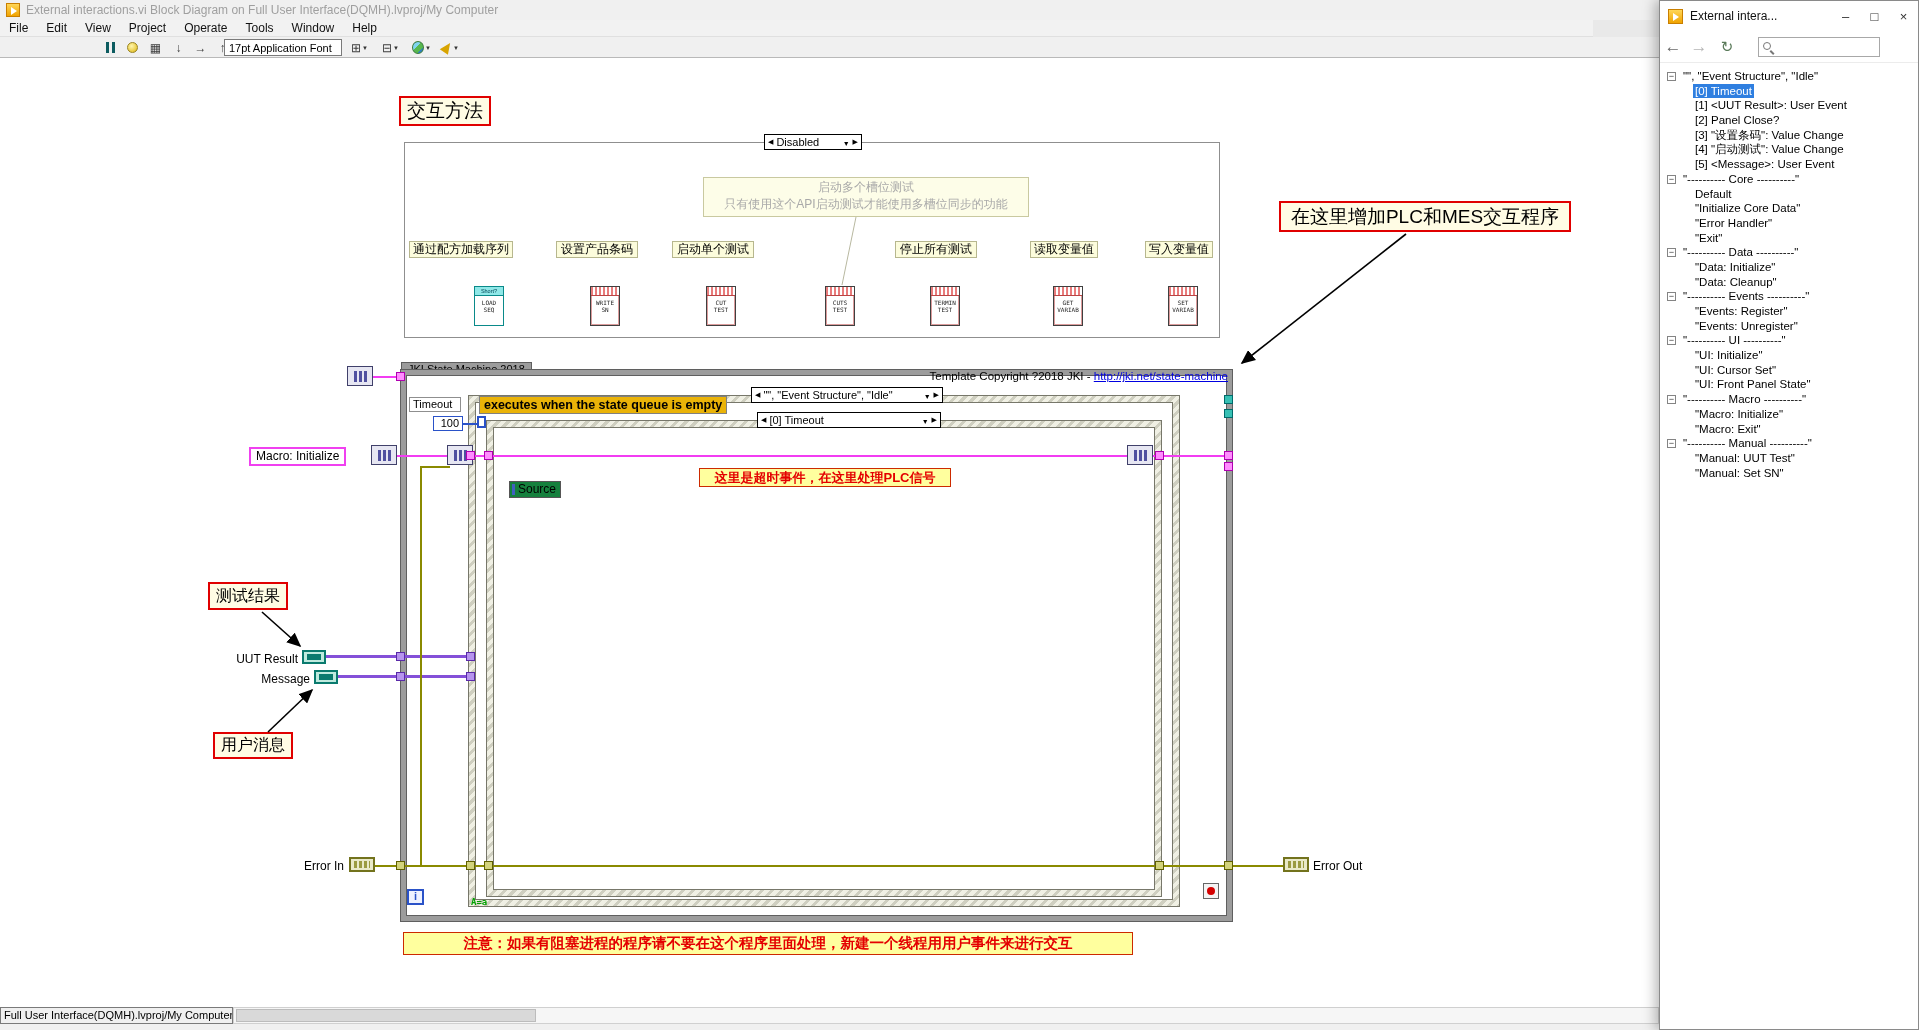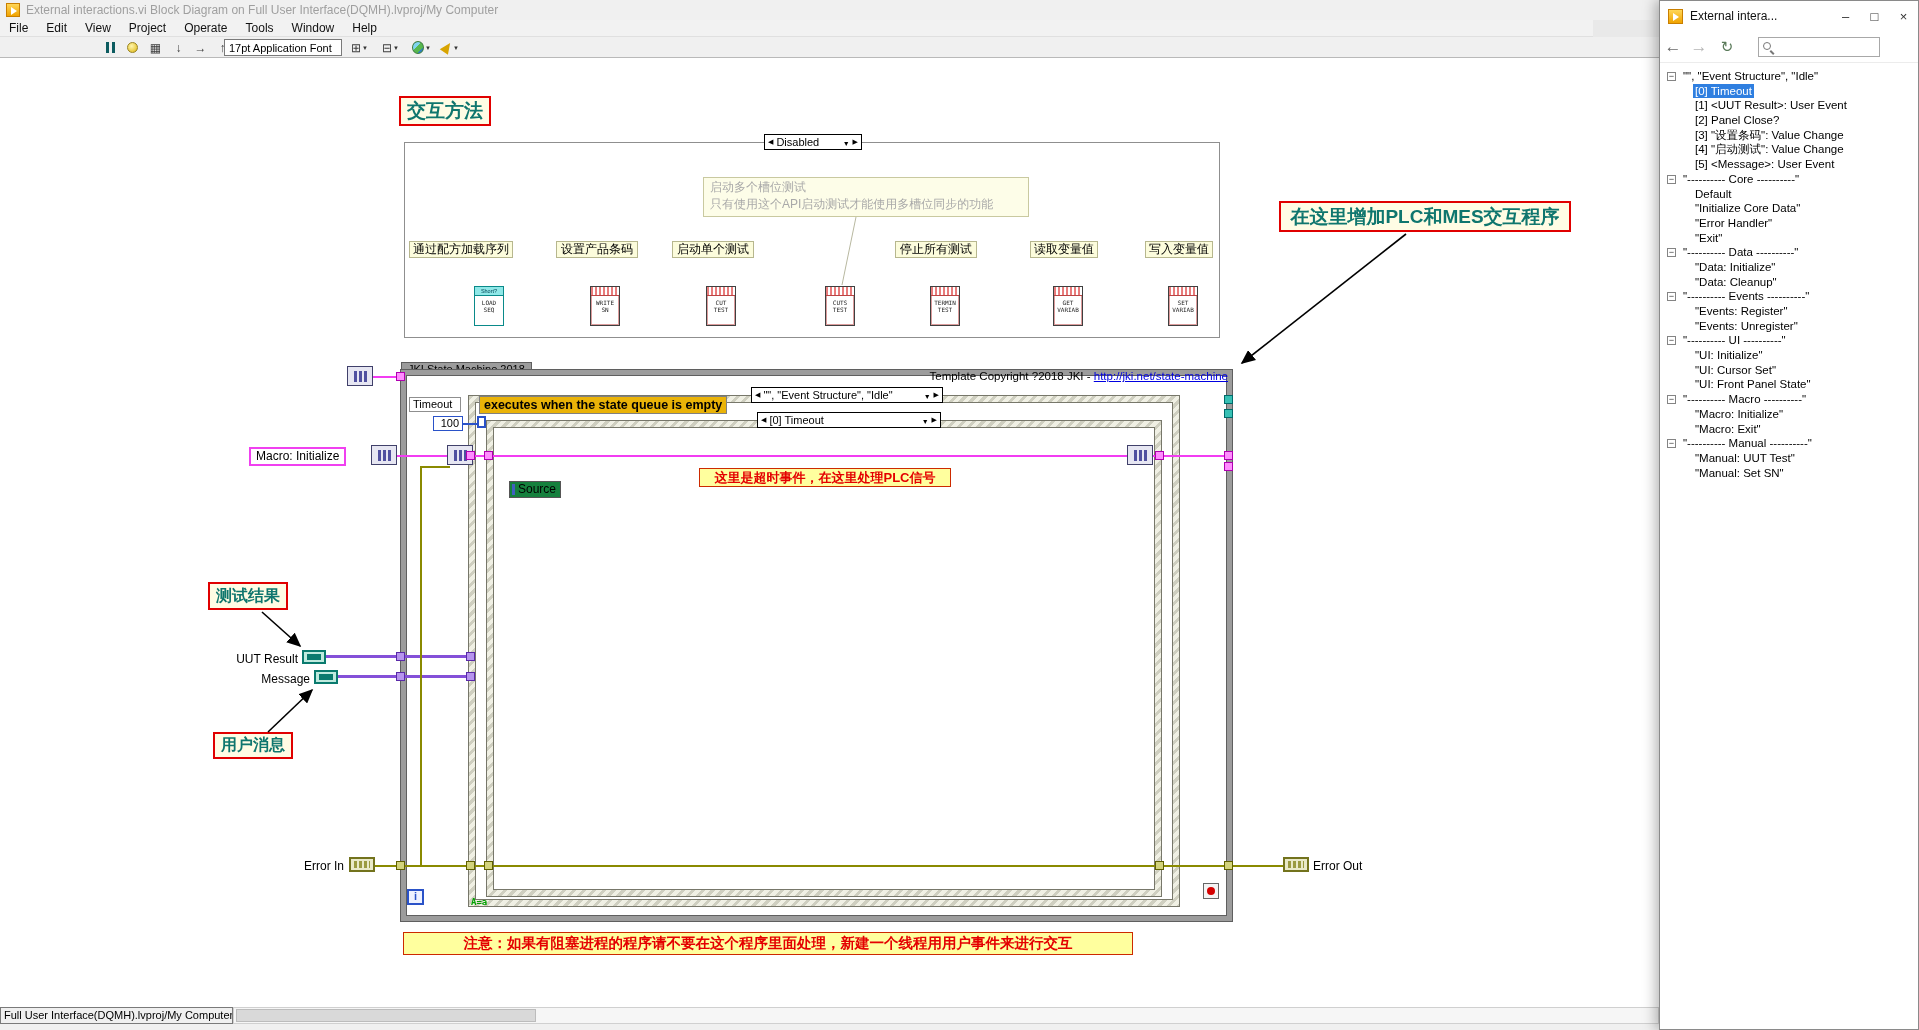--- a/index.html
+++ b/index.html
@@ -25,26 +25,26 @@
 .ico-globe{width:13px;height:13px;border-radius:50%;background:linear-gradient(135deg,#7fd4f0 0 40%,#57b84f 40% 75%,#2d7fc0 75%);border:1px solid #3a7a3a}
 .ico-broom{width:0;height:0;border-left:5px solid transparent;border-right:5px solid transparent;border-bottom:11px solid #d8a400;transform:rotate(35deg)}
 .font-combo{position:absolute;left:224px;top:2px;width:118px;height:17px;background:#fff;border:1px solid #7a7a7a;font-size:11px;display:flex;align-items:center;padding:0 4px;gap:4px}
 .font-combo .fc-label{flex:1;white-space:nowrap;overflow:hidden}
 .font-combo .fc-caret{font-size:7px;color:#333}
 
 
 .canvas{position:absolute;left:0;top:58px;width:1919px;height:949px;background:#ffffff}
 
 
-.note-red{position:absolute;background:#fffce4;border:2px solid #e00000;color:#0f766e;font-weight:bold;display:flex;align-items:center;justify-content:center;white-space:nowrap}
+.note-red{position:absolute;background:#fffce4;border:2px solid #e00000;color:#000000;font-weight:normal;display:flex;align-items:center;justify-content:center;white-space:nowrap}
 .note-yellow{position:absolute;background:#ffff9e;border:1px solid #cc2a00;color:#e40000;font-weight:bold;display:flex;align-items:center;justify-content:center;white-space:nowrap}
 
 
 .lv-label{position:absolute;background:#fcfcdc;border:1px solid #b7b78e;font-size:12px;color:#000;height:17px;line-height:14px;text-align:center;padding:0 2px;white-space:nowrap}
-.comment{position:absolute;background:#fdfde8;border:1px solid #c9c9a0;color:#a9a9a9;font-size:12px;line-height:17px;padding:1px 6px;white-space:nowrap}
+.comment{position:absolute;background:#fdfde8;border:1px solid #c9c9a0;color:#a9a9a9;font-size:12px;text-align:center;line-height:17px;padding:1px 6px;white-space:nowrap}
 .plain-label{position:absolute;background:#fff;border:1px solid #8f8f8f;font-size:11px;color:#000;height:15px;line-height:13px;padding:0 3px;white-space:nowrap}
 .bold-note{position:absolute;background:#eab308;border:1px solid #808080;font-weight:bold;font-size:12.5px;height:18px;line-height:16px;padding:0 4px;white-space:nowrap}
 .macro{position:absolute;background:#fff;border:2px solid #f040f0;font-size:12px;height:19px;line-height:15px;padding:0 5px;white-space:nowrap}
 .numc{position:absolute;background:#fff;border:1px solid #2a52c8;font-size:11px;height:15px;line-height:13px;text-align:right;padding:0 3px}
 
 
 .selbox{position:absolute;background:#fff;border:1px solid #000;height:16px;display:flex;align-items:center;padding:0 3px;gap:3px;font-size:11px;z-index:7}
 .selbox::before{content:"◀";font-size:7px;color:#000}
 .selbox::after{content:"▶";font-size:7px;color:#000}
 .sel-label{flex:1;text-align:left;white-space:nowrap;overflow:hidden}

